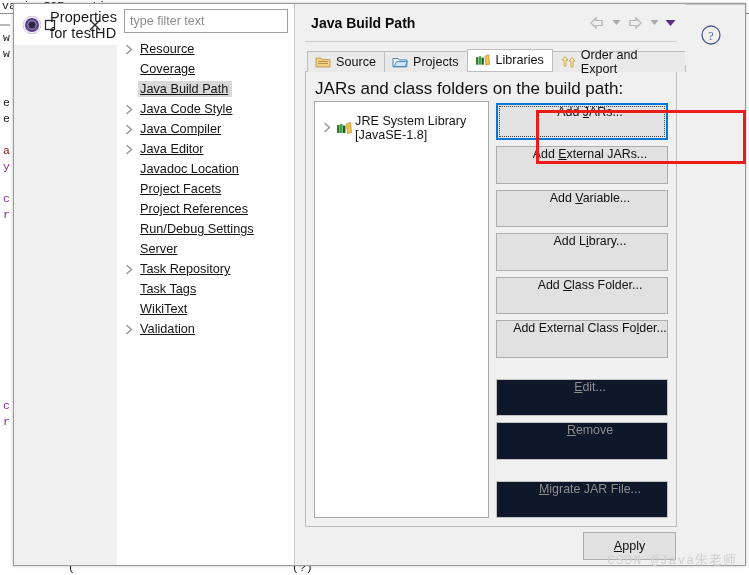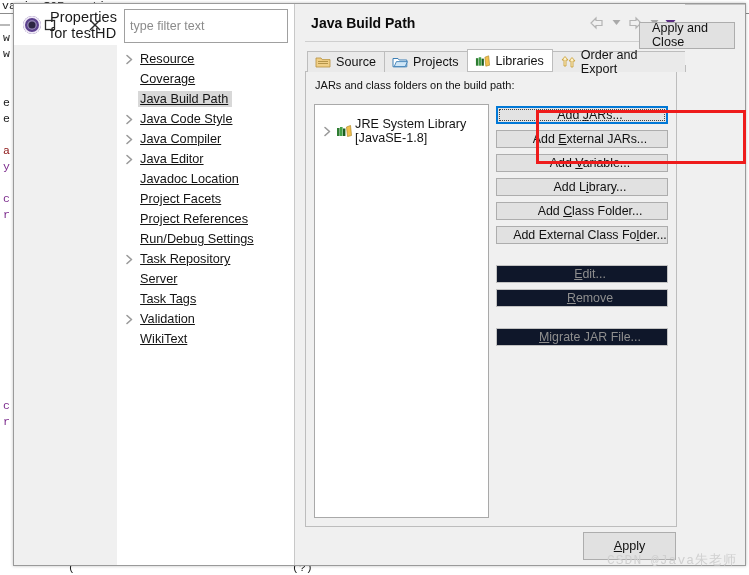--- a/index.html
+++ b/index.html
@@ -88,21 +88,21 @@
     width: 177px; flex: 0 0 177px;
     background: #ffffff;
     border-right: 1px solid #c8c8c8;
     padding: 0;
     display:flex; flex-direction:column;
   }
   .filter-wrap { padding: 5px 6px 4px 7px; background:#ffffff; }
   .filter-input {
     width: 100%;
     box-sizing: border-box;
-    height: 34px;
+    height: 24px;
     border: 1px solid #a0a0a0;
     background: #ffffff;
     font-size: 12.5px;
     color: #7a7a7a;
     padding: 0 5px;
     font-family: "Liberation Sans", sans-serif;
     outline: none;
   }
   .filter-input::placeholder { color:#8b8b8b; opacity:1; }
   .tree { padding-top: 2px; flex:1 1 auto; overflow:hidden; background:#fff;}
@@ -168,21 +168,21 @@
     flex: 1 1 auto;
     margin: 0 8px 0 10px;
     background: #f0f0f0;
     border: 1px solid #bdbdbd;
     border-top: 1px solid #bdbdbd;
     padding: 7px 8px 8px 8px;
     display:flex; flex-direction:column;
     min-height: 0;
     box-sizing: border-box;
   }
-  .jars-label { font-size: 11px; color:#111; margin: 0 0 13px 1px; }
+  .jars-label { font-size: 17px; color:#111; margin: 0 0 2px 1px; }
   .cols { flex:1 1 auto; display:flex; min-height:0; gap: 7px; }
   .jar-list {
     flex: 1 1 auto;
     background:#ffffff;
     border: 1px solid #a9a9a9;
     min-width: 0;
     padding-top: 16px;
   }
   .jar-row {
     display:flex; align-items:center; height:20px;
@@ -190,26 +190,26 @@
   }
   .jar-row .tw { width: 17px; }
   .jar-row .jicon { width: 19px; flex:0 0 19px; display:flex; align-items:center; }
 
   .btn-col {
     width: 172px; flex: 0 0 172px;
     display:flex; flex-direction:column; gap: 6px;
     padding-top: 2px;
   }
   .btn {
-    height: 18px;
+    height: 38px;
     border: 1px solid #adadad;
     background: #e1e1e1;
     font-size: 12.4px;
     color: #111;
-    display:flex; align-items:center; justify-content:center;
+    display:flex; align-items:flex-start; justify-content:center;
     box-sizing: border-box;
     font-family: "Liberation Sans", sans-serif;
     white-space: nowrap;
     padding-left: 16px;
   }
   .btn u { text-decoration: underline; }
   .btn.disabled { color:#8e8e8e; background:#0f172a; border-color:#c2c2c2; }
   .btn.focused {
     border: 2px solid #0078d7;
     background: #e3e3e3;
@@ -386,46 +386,46 @@
           </div>
           <div class="tree-item">
             <span class="tw"></span>
             <span class="tree-label">Project References</span>
           </div>
           <div class="tree-item">
             <span class="tw"></span>
             <span class="tree-label">Run/Debug Settings</span>
           </div>
           <div class="tree-item">
+            <span class="tw"></span>
+            <span class="tree-label">Server</span>
+          </div>
+          <div class="tree-item">
             <span class="tw">
               <svg width="9" height="11" viewBox="0 0 9 11">
                 <path d="M2 1.5 L6.5 5.5 L2 9.5" fill="none" stroke="#9a9a9a" stroke-width="1.6" stroke-linecap="round" stroke-linejoin="round"></path>
               </svg>
             </span>
             <span class="tree-label">Task Repository</span>
           </div>
           <div class="tree-item">
             <span class="tw"></span>
-            <span class="tree-label">Server</span>
-          </div>
-          <div class="tree-item">
-            <span class="tw"></span>
             <span class="tree-label">Task Tags</span>
+          </div>
+          <div class="tree-item">
+            <span class="tw"></span>
+            <span class="tree-label">WikiText</span>
           </div>
           <div class="tree-item">
             <span class="tw">
               <svg width="9" height="11" viewBox="0 0 9 11">
                 <path d="M2 1.5 L6.5 5.5 L2 9.5" fill="none" stroke="#9a9a9a" stroke-width="1.6" stroke-linecap="round" stroke-linejoin="round"></path>
               </svg>
             </span>
             <span class="tree-label">Validation</span>
-          </div>
-          <div class="tree-item">
-            <span class="tw"></span>
-            <span class="tree-label">WikiText</span>
           </div>
         </div>
     </div>
 
     <div class="right-pane">
 
       <div class="page-head">
         <div class="page-title">Java Build Path</div>
         <div class="nav-arrows">
           <div class="a">
@@ -566,22 +566,19 @@
   </div>
 
   <div class="footer">
     <div class="help-icon">
       <svg width="22" height="22" viewBox="0 0 22 22">
         <circle cx="11" cy="11" r="9" fill="none" stroke="#4a5b8c" stroke-width="1.3"></circle>
         <text x="11" y="15.5" font-size="12" text-anchor="middle" fill="#4a5b8c" font-family="Liberation Serif, serif">?</text>
       </svg>
     </div>
     <div class="footer-btns">
-      <div class="footer-btn">
-        <span>Apply and Close</span>
-      </div>
     </div>
   </div>
 </div>
 
 <div id="red-box"></div>
 
 <div id="watermark">CSDN @Java朱老师</div>
 
 </body></html>

